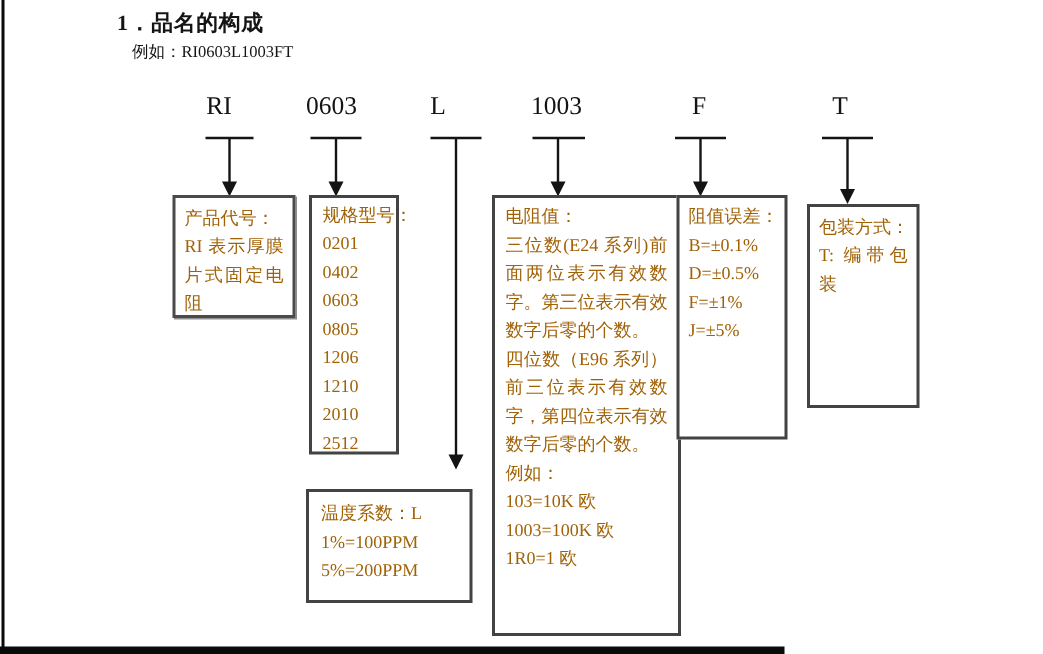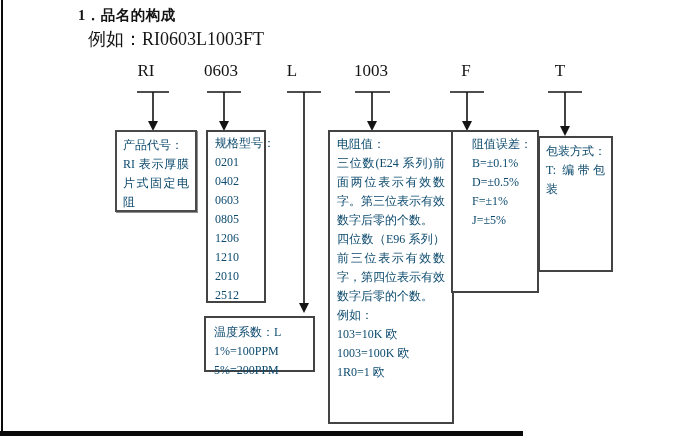--- a/index.html
+++ b/index.html
@@ -4,34 +4,34 @@
 <style>
   html,body{margin:0;padding:0;background:#e8e8e8;}
   .canvas{
     position:relative;width:695px;height:436px;background:#ffffff;
     font-family:"Liberation Serif","DejaVu Serif",serif;color:#141414;
     overflow:hidden;
   }
   .edge-left{position:absolute;left:1px;top:0;width:2px;height:436px;background:#0a0a0a;}
   .edge-bottom{position:absolute;left:0;top:431px;width:523px;height:5px;background:#0a0a0a;}
   .sec-title{position:absolute;left:78px;top:6px;font-size:14.5px;font-weight:bold;letter-spacing:0.5px;}
-  .example{position:absolute;left:88px;top:27px;font-size:18px;}
+  .example{position:absolute;left:88px;top:27px;font-size:11px;}
   .part-label{position:absolute;top:61px;width:70px;text-align:center;font-size:17px;}
   .pl-ri{left:111px;} .pl-0603{left:186px;} .pl-l{left:257px;}
   .pl-1003{left:336px;} .pl-f{left:431px;} .pl-t{left:525px;}
   .connectors{position:absolute;left:0;top:0;width:695px;height:436px;pointer-events:none;}
   .bx{
     position:absolute;background:#fff;border:2px solid #434343;box-sizing:border-box;
-    font-size:12px;line-height:19px;color:#0c4a6e;
+    font-size:12px;line-height:19px;color:#a16207;
   }
   .bx-product{left:115px;top:130px;width:82px;height:82px;padding:4px 6px;border-color:#4a4a4a;box-shadow:1px 1px 0 #8f8f8f;}
   .bx-spec{left:206px;top:130px;width:60px;height:173px;padding:2px 7px;}
-  .bx-temp{left:204px;top:316px;width:111px;height:56px;padding:5px 8px;}
+  .bx-temp{left:204px;top:326px;width:111px;height:76px;padding:5px 8px;}
   .bx-res{left:328px;top:130px;width:126px;height:294px;padding:3px 7px;}
-  .bx-tol{left:451px;top:130px;width:88px;height:163px;padding:3px 19px;}
+  .bx-tol{left:451px;top:130px;width:74px;height:163px;padding:3px 6px;}
   .bx-pack{left:538px;top:136px;width:75px;height:136px;padding:4px 6px;}
   .jt{text-align:justify;}
   .nw{white-space:nowrap;}
 </style>
 </head>
 <body>
 
 <div class="canvas">
 
   <div class="edge-left"></div>

